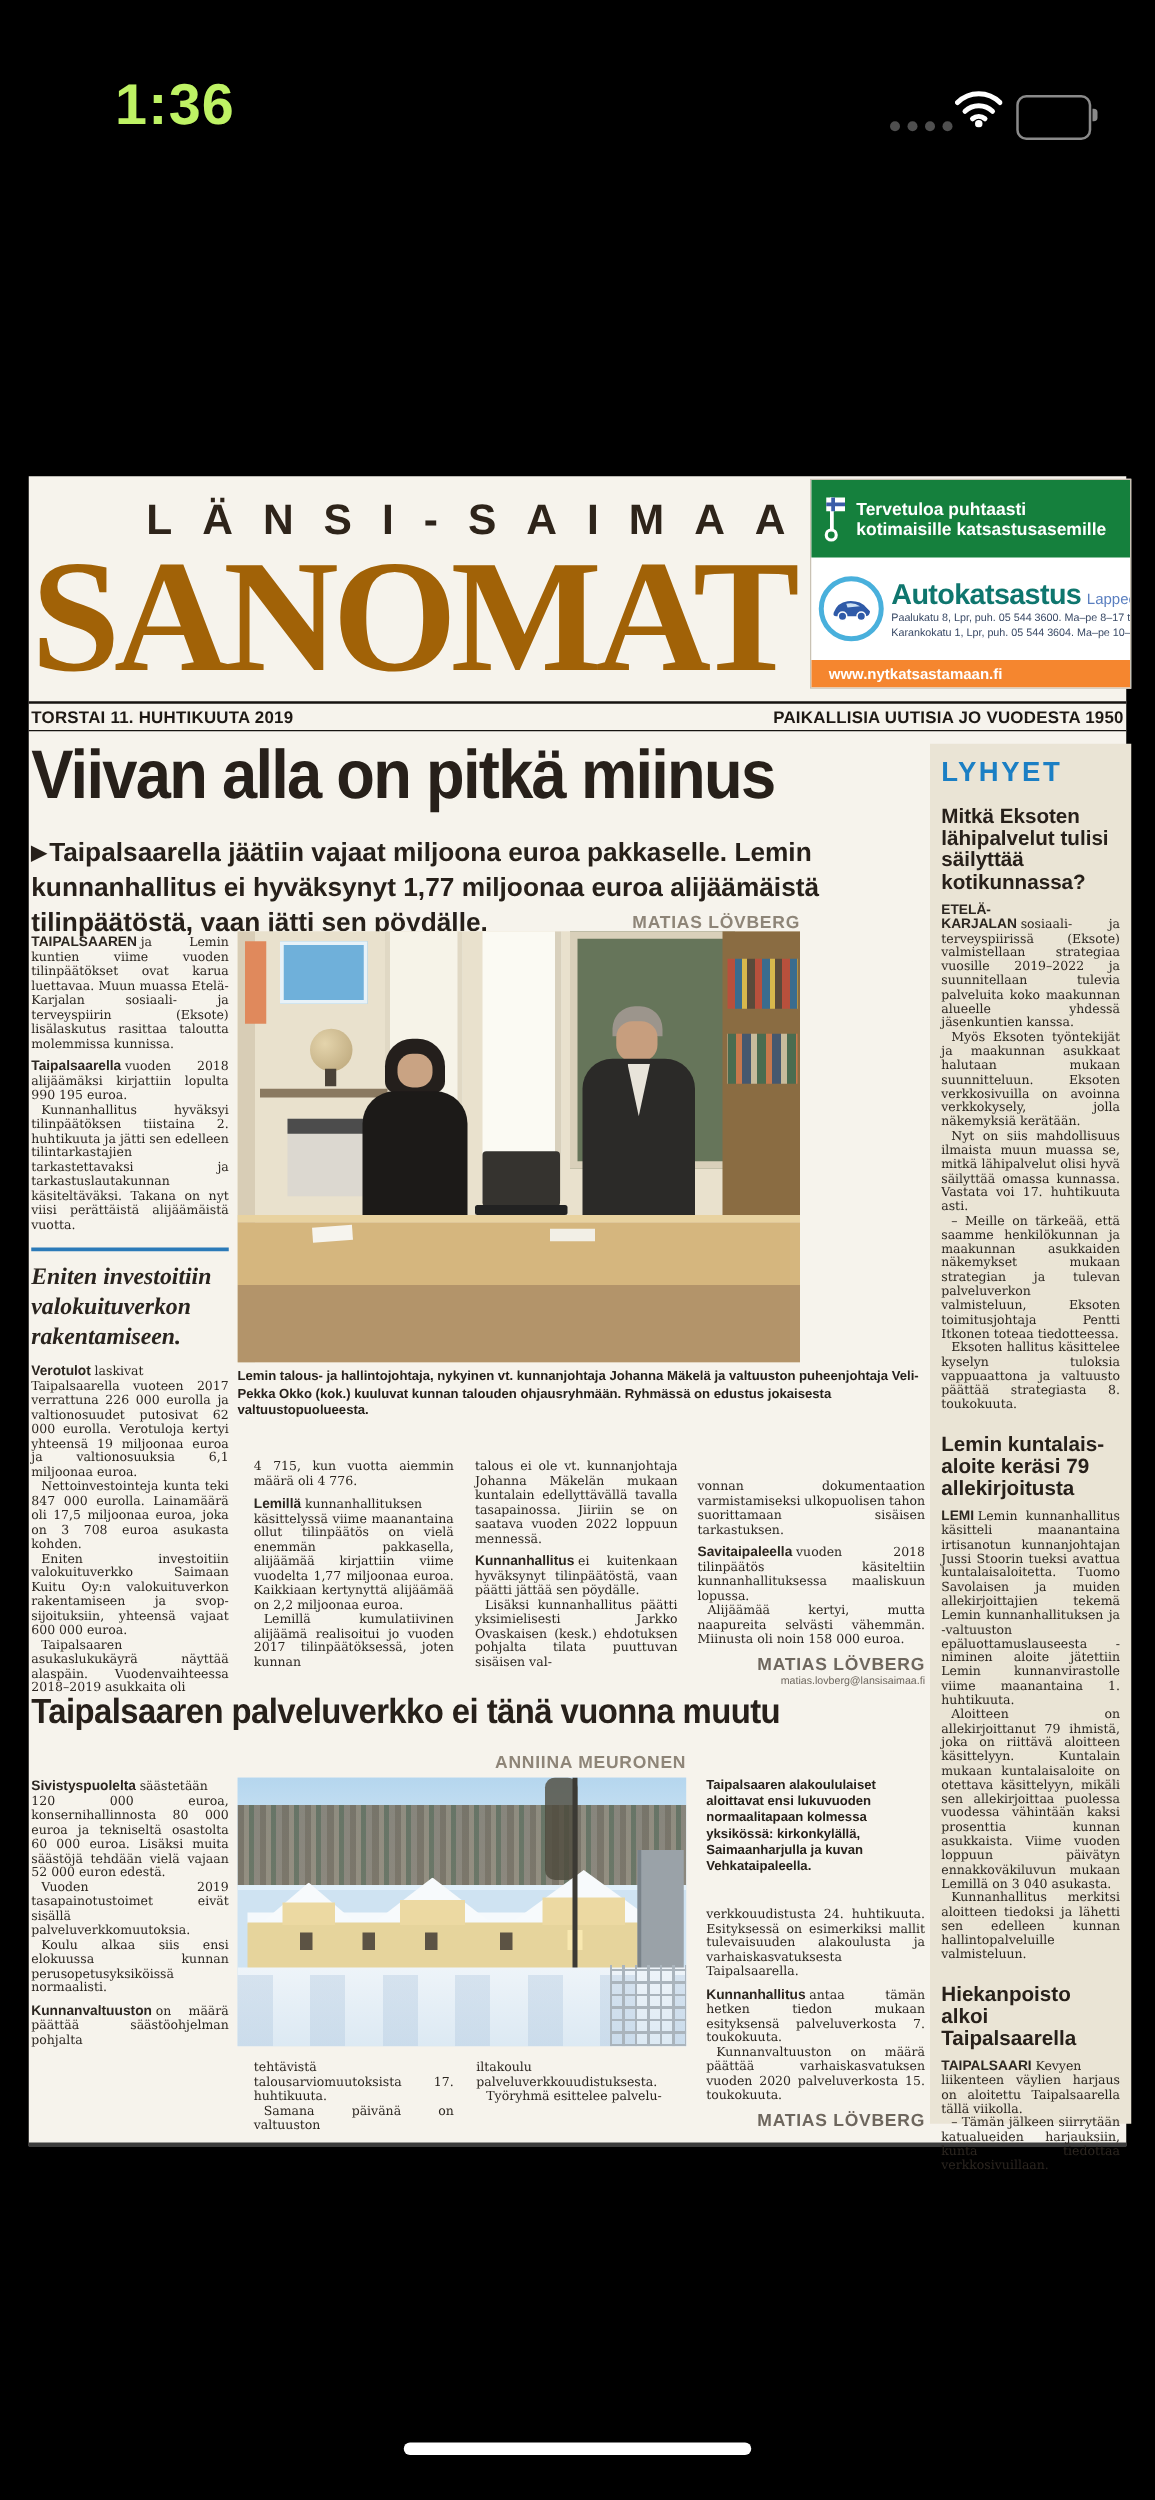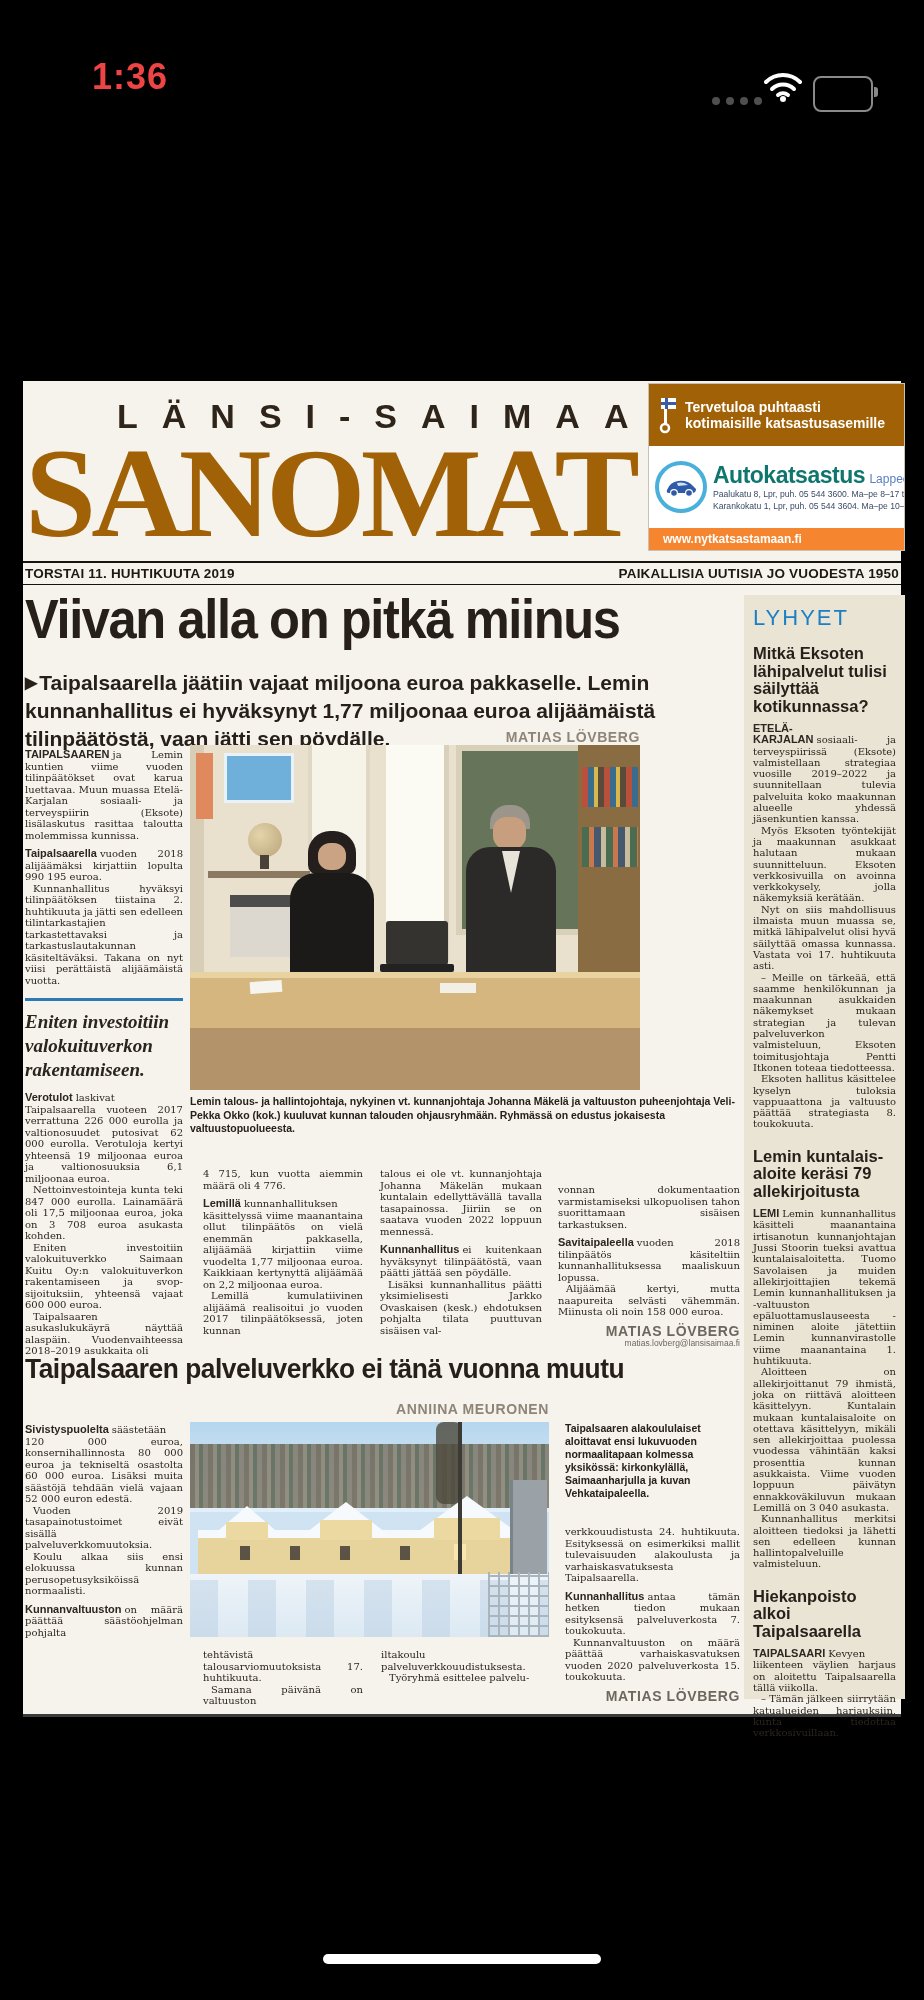--- a/index.html
+++ b/index.html
@@ -1,37 +1,37 @@
 <!DOCTYPE html>
 <html lang="fi"><head>
 <meta charset="utf-8">
 <style>
   html,body{margin:0;padding:0;background:#000;}
   .screen{position:relative;width:924px;height:2000px;background:#000;overflow:hidden;
           font-family:"Liberation Sans",sans-serif;}
   
-  .status-time{position:absolute;left:92px;top:56px;color:#ef4444;font-size:36px;font-weight:600;letter-spacing:1px;}
+  .status-time{position:absolute;left:92px;top:56px;color:#bef264;font-size:46px;font-weight:600;letter-spacing:1px;}
   .cell-dots{position:absolute;left:712px;top:97px;display:flex;gap:6px;}
   .cell-dots i{width:8px;height:8px;border-radius:50%;background:#4f4f4f;display:block;}
   .wifi{position:absolute;left:764px;top:72px;}
   .battery{position:absolute;left:813px;top:76px;width:52px;height:28px;border:2px solid #8a8a8a;border-radius:8px;padding:2px;}
   .battery .fill{width:100%;height:100%;background:#fff;border-radius:4px;}
   .battery .tip{position:absolute;right:-7px;top:9px;width:4px;height:10px;background:#8a8a8a;border-radius:0 3px 3px 0;}
   
   .page{position:absolute;left:23px;top:381px;width:878px;height:1333px;background:#f6f3ec;
         color:#2c2620;border-bottom:3px solid #3c3c3c;}
   
   .kicker{position:absolute;left:90px;top:16px;width:592px;text-align:center;font-size:34px;font-weight:bold;
           letter-spacing:24px;color:#2e241a;white-space:nowrap;}
   .sanomat{position:absolute;left:2px;top:52px;width:625px;overflow:hidden;font-family:"Liberation Serif",serif;
            font-weight:bold;font-size:128px;line-height:120px;letter-spacing:-5px;color:#a16207;white-space:nowrap;}
   
   .ad{position:absolute;left:625px;top:2px;width:255px;height:166px;background:#fff;border:1px solid #c9c2b4;
       display:flex;flex-direction:column;overflow:hidden;}
-  .ad-head{background:#a16207;color:#fff;display:flex;align-items:center;gap:8px;padding:6px 6px;height:50px;}
+  .ad-head{background:#15803d;color:#fff;display:flex;align-items:center;gap:8px;padding:6px 6px;height:50px;}
   .ad-head .txt{font-size:14px;font-weight:bold;line-height:16px;}
   .ad-body{flex:1;display:flex;align-items:center;gap:6px;padding:2px 6px;}
   .car-logo{width:44px;height:44px;border-radius:50%;border:4px solid #49b0dc;display:flex;align-items:center;justify-content:center;flex:none;}
   .ad-brand-row{white-space:nowrap;}
   .ad-brand{font-size:23px;font-weight:bold;color:#0f766e;letter-spacing:-0.5px;}
   .ad-brand-suffix{font-size:12px;color:#5a7fc0;}
   .ad-addr{font-size:8.6px;color:#3a4a66;line-height:11.5px;}
   .ad-url{background:#f5862f;color:#fff;font-weight:bold;font-size:12px;text-align:left;padding:4px 0 4px 14px;}
   
   .dateline{position:absolute;left:0;top:180px;width:878px;border-top:2px solid #161310;border-bottom:1.5px solid #161310;
@@ -73,21 +73,21 @@
   .col1b{left:2px;top:1036px;width:158px;}
   .photo2{left:167px;top:1041px;width:359px;height:215px;background:#cfe3f2;}
   .col4b{left:542px;top:1041px;width:175px;}
   .caption-side{font-family:"Liberation Sans",sans-serif;font-size:10.5px;font-weight:bold;line-height:13px;
                 text-align:left;color:#27211b;margin-bottom:26px;}
   .col2b{left:180px;top:1268px;width:160px;}
   .col3b{left:358px;top:1268px;width:165px;}
   
   .sidebar{position:absolute;left:721px;top:214px;width:161px;height:1104px;background:#eae4d5;
            padding:10px 9px;box-sizing:border-box;}
-  .sidebar-title{color:#1b7fc4;font-size:22px;font-weight:normal;letter-spacing:2px;margin:0 0 14px;}
+  .sidebar-title{color:#1b7fc4;font-size:22px;font-weight:bold;letter-spacing:2px;margin:0 0 14px;}
   .sb-head{font-size:16.5px;line-height:17.5px;font-weight:bold;color:#27201a;margin:18px 0 8px;}
   .sb-head:first-of-type{margin-top:0;}
   .sidebar .bodycol-s{font-family:"DejaVu Serif",serif;font-size:10px;line-height:11.3px;text-align:justify;color:#2c2620;}
   
   .home-indicator{position:absolute;left:323px;top:1954px;width:278px;height:10px;border-radius:5px;background:#fff;}
 </style>
 </head>
 <body>
 
 <div class="screen">

